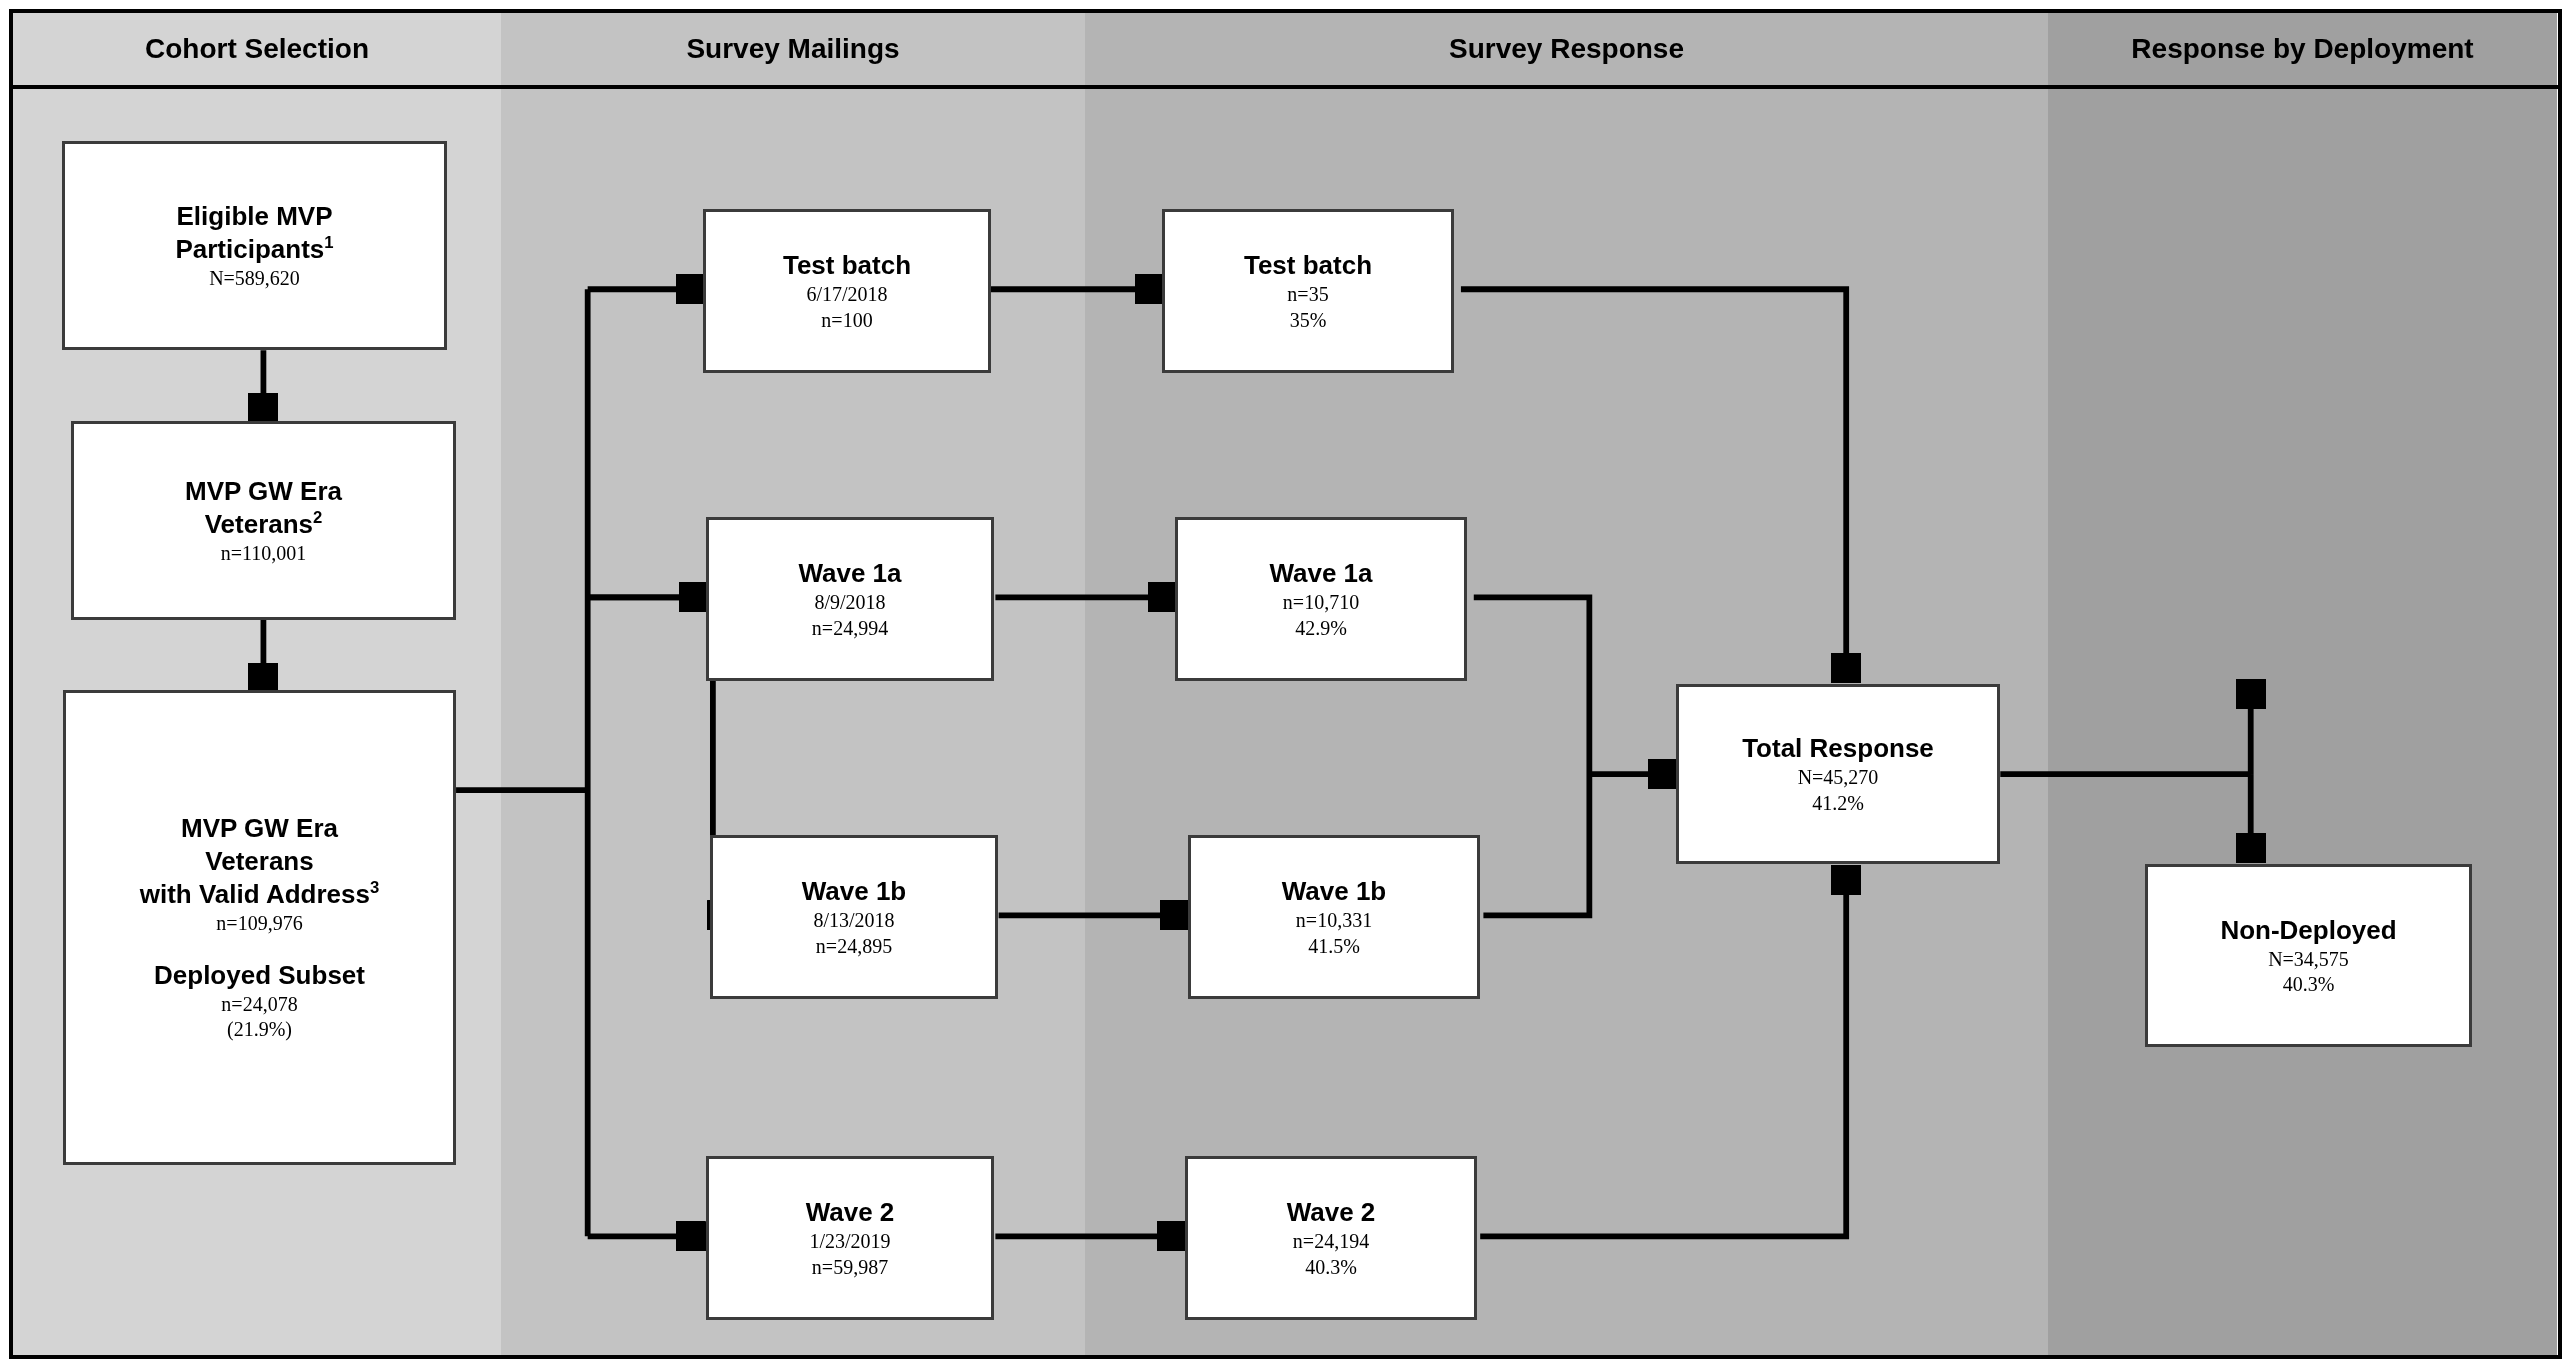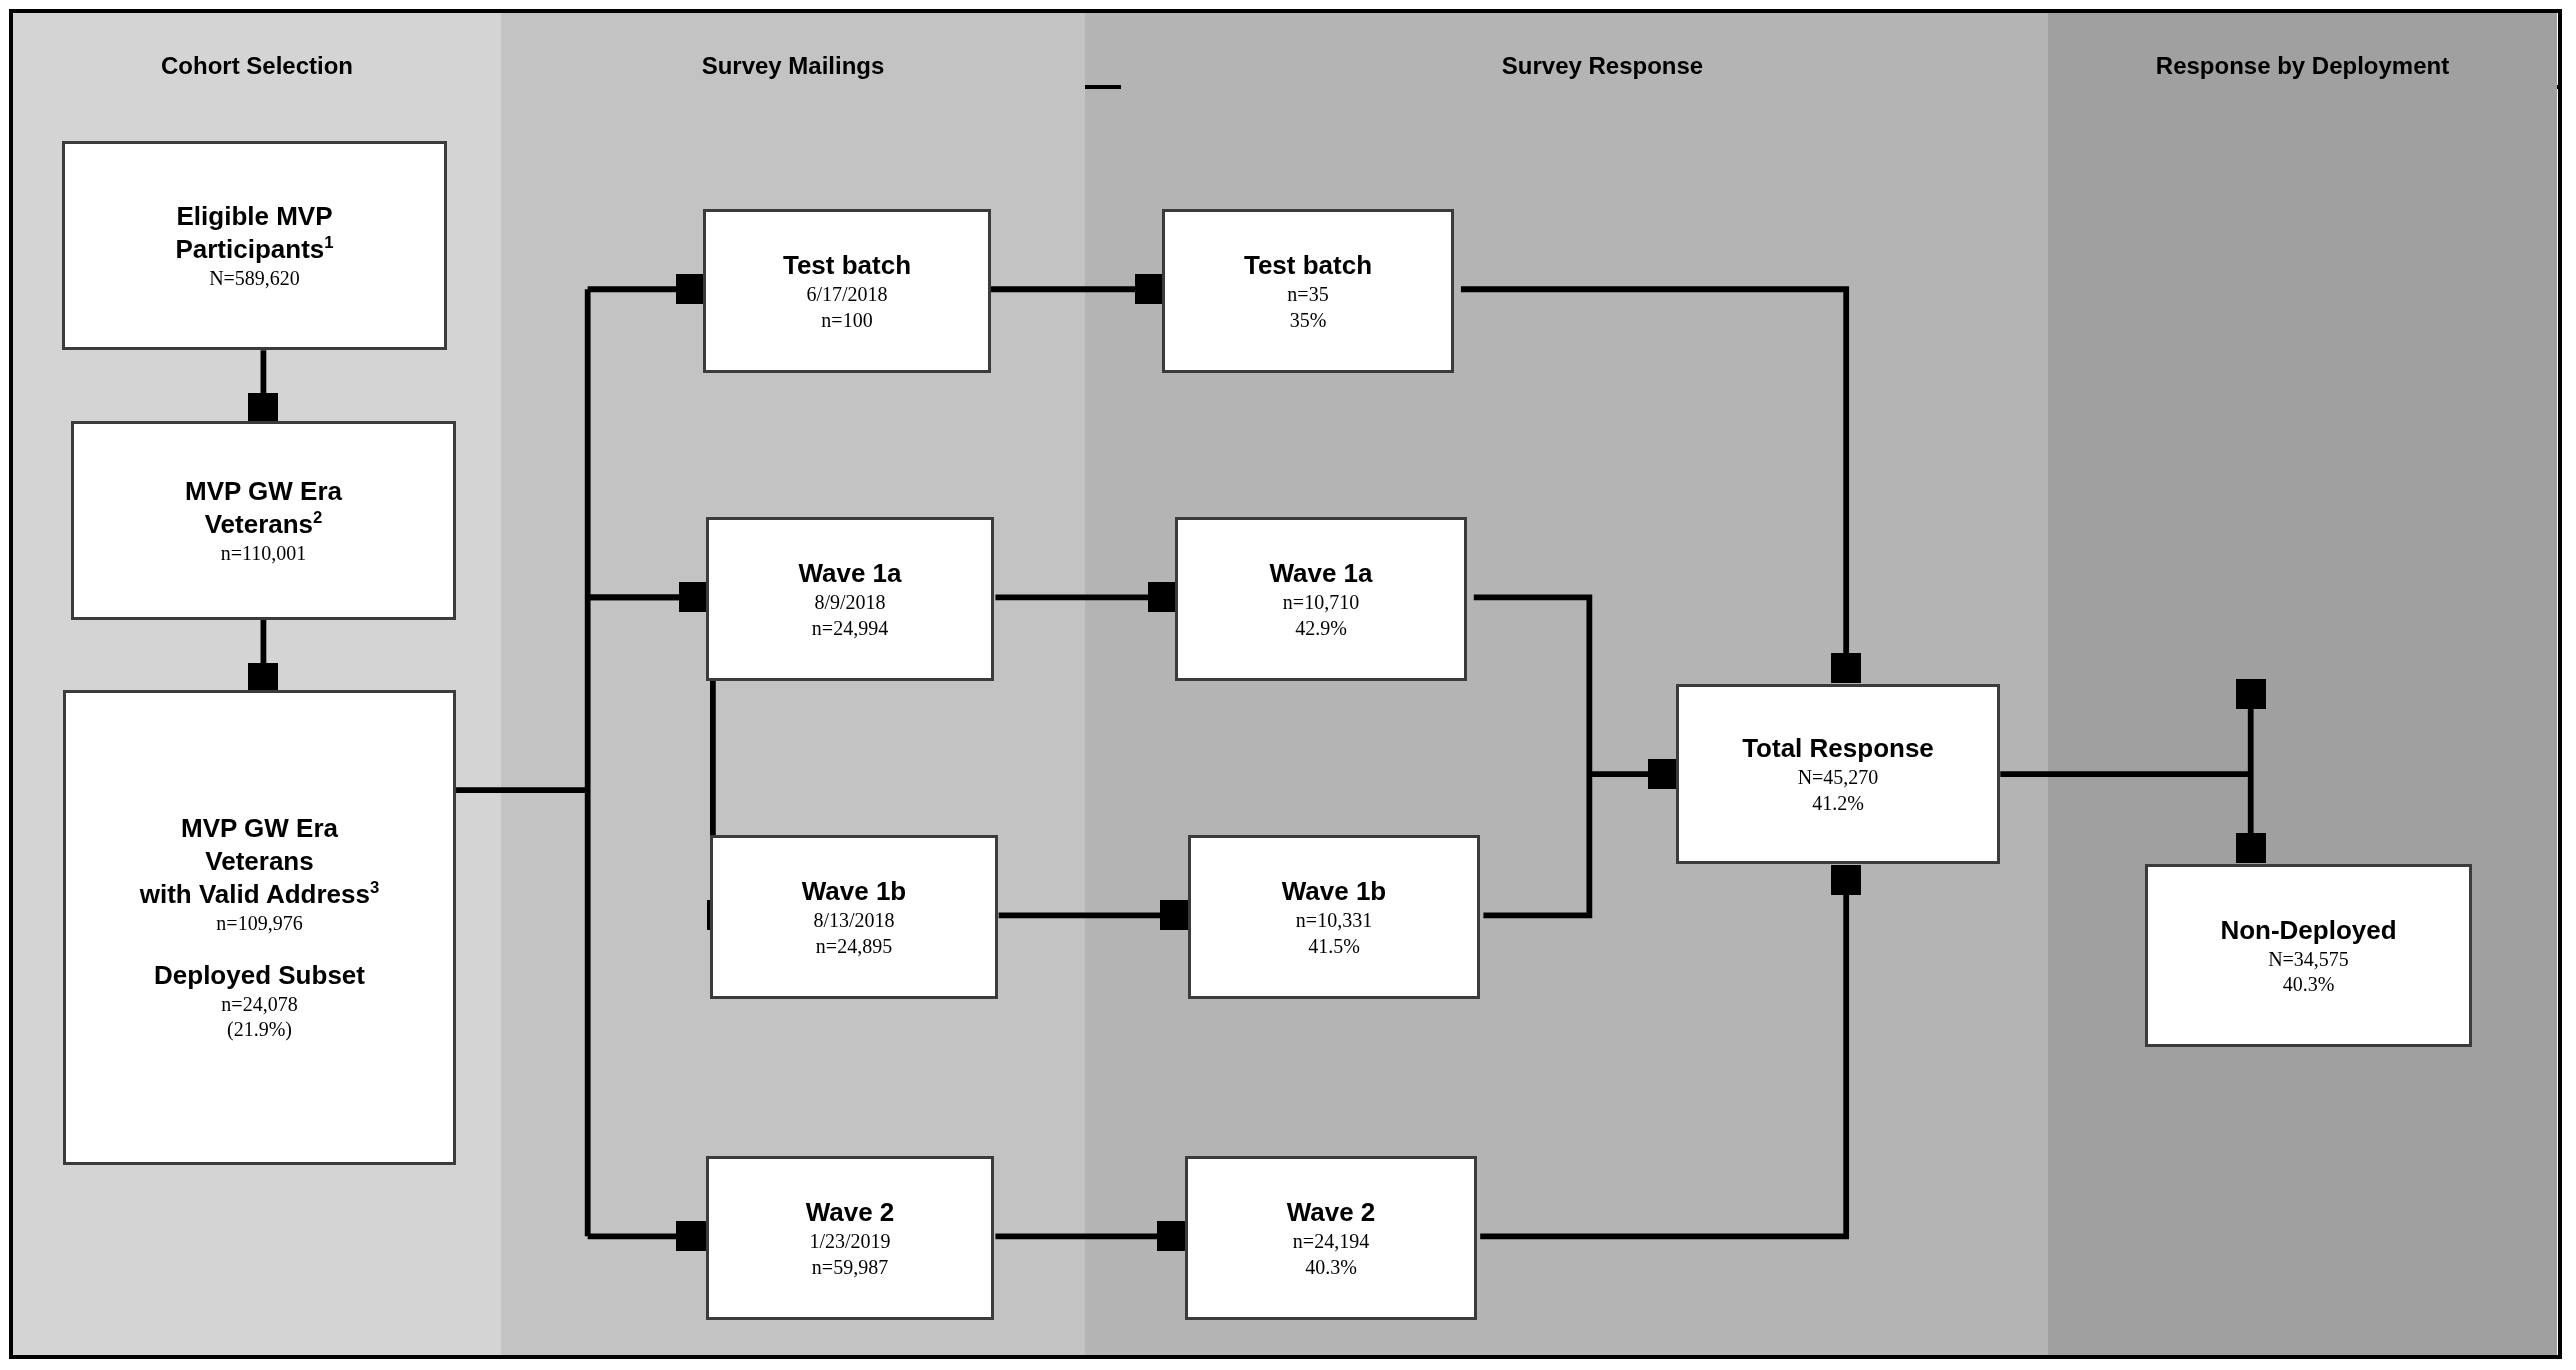--- a/index.html
+++ b/index.html
@@ -25,28 +25,28 @@
   #lane2{left:1072px; width:963px; background:#b4b4b4;}
   #lane3{left:2035px; width:509px;  background:#a0a0a0;}
 
   
   #headerband{
     position:absolute;left:0;top:0;right:0;height:76px;
     border-bottom:4.5px solid #000000;
     box-sizing:border-box;
   }
   .lanehead{
-    position:absolute;top:17px;height:71px;
+    position:absolute;top:0;height:71px;
     display:flex;align-items:center;justify-content:center;
-    font-weight:bold;font-size:24px;color:#000;
+    font-weight:bold;font-size:28px;color:#000;
     letter-spacing:0px;
   }
   #head0{left:0;      width:488px;  background:#d4d4d4;}
   #head1{left:488px;  width:584px;  background:#c3c3c3;}
-  #head2{left:1072px; width:963px; background:#b4b4b4;margin-left:36px;}
+  #head2{left:1072px; width:963px; background:#b4b4b4;}
   #head3{left:2035px; width:509px;  background:#a0a0a0;}
 
   
   .node{
     position:absolute;
     background:#ffffff;
     border:3.2px solid #3b3b3b;
     box-sizing:border-box;
     display:flex;flex-direction:column;
     align-items:center;justify-content:center;

